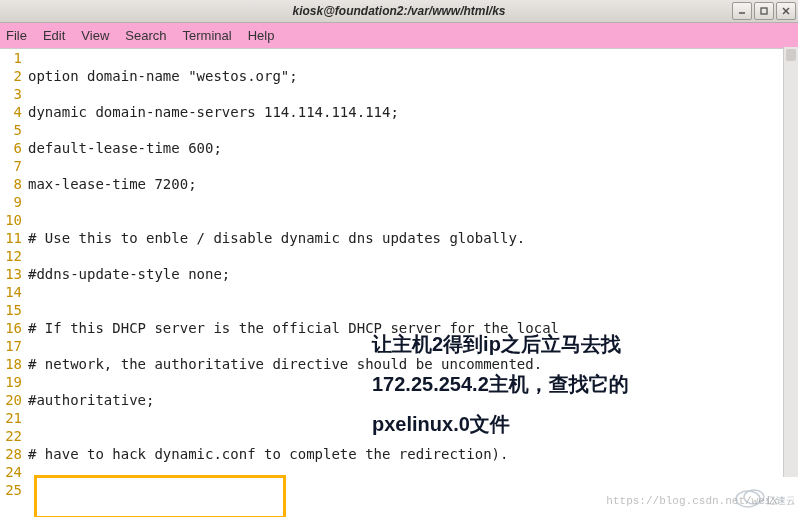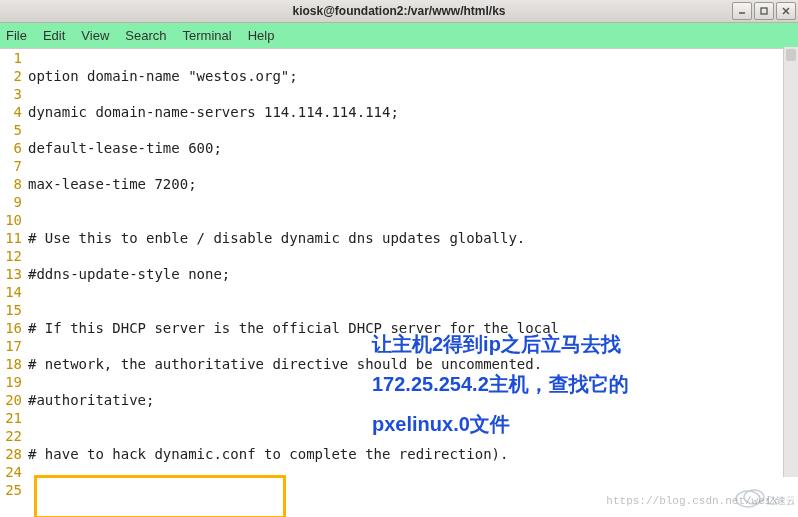--- a/index.html
+++ b/index.html
@@ -13,20 +13,21 @@
     overflow: hidden;
     position: relative;
   }
   .titlebar {
     background: linear-gradient(#e8e5e2, #d6d2ce);
     height: 22px;
     border-bottom: 1px solid #b5b1ad;
     display: flex;
     align-items: center;
     position: relative;
+    font-style: italic;
   }
   .titlebar-title {
     position: absolute;
     left: 0; right: 0;
     text-align: center;
     font-weight: bold;
     font-size: 12px;
     color: #2a2a2a;
   }
   .win-controls {
@@ -43,21 +44,21 @@
     border: 1px solid #9c9894;
     border-radius: 2px;
     display: flex;
     align-items: center;
     justify-content: center;
     font-size: 10px;
     color: #555;
     cursor: pointer;
   }
   .menubar {
-    background: #86efac;
+    background: #f9a8d4;
     height: 25px;
     display: flex;
     align-items: center;
     padding: 0 6px;
     gap: 16px;
     font-size: 13px;
     color: #333;
     border-bottom: 1px solid #ccc;
   }
   .menubar span { cursor: pointer; }
@@ -82,21 +83,21 @@
     padding-right: 4px;
     white-space: pre;
     color: #222;
     position: relative;
     flex: 1;
   }
   .annotation {
     position: absolute;
     left: 372px;
     top: 324px;
-    color: #1d4ed8;
+    color: #0f172a;
     font-family: "Microsoft YaHei", sans-serif;
     font-size: 20px;
     font-weight: bold;
     line-height: 40px;
     pointer-events: none;
   }
   .highlight-box {
     position: absolute;
     border: 3px solid #ffb100;
     pointer-events: none;

